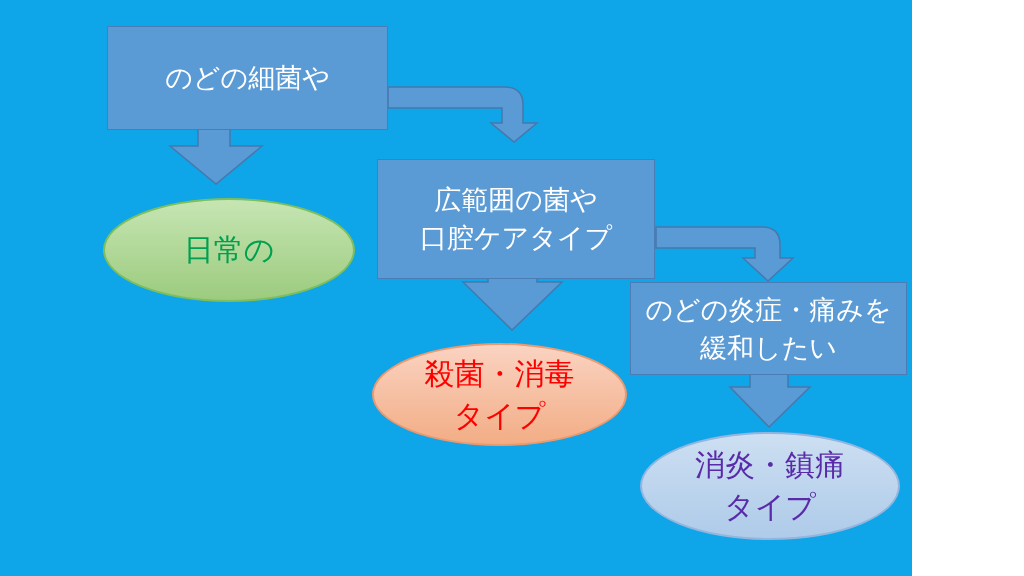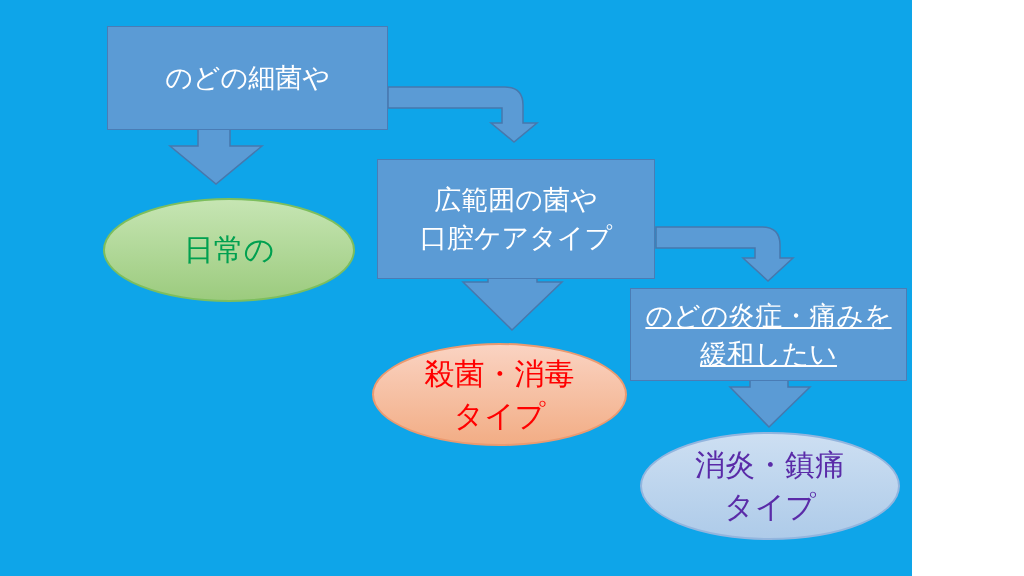--- a/index.html
+++ b/index.html
@@ -70,21 +70,21 @@
   }
   .ellipse-orange .line { font-weight: normal; }
   .ellipse-blue {
     left: 640px; top: 432px; width: 260px; height: 108px;
     background: linear-gradient(to bottom, #CDDFF2 0%, #AECBE9 100%);
     border: 2px solid #93B5DE;
     color: #5A2BA8;
   }
   .box1 { left: 107px; top: 26px;  width: 281px; height: 104px; }
   .box2 { left: 377px; top: 143px; width: 278px; height: 120px; margin-top: 16px; }
-  .box3 { left: 630px; top: 288px; width: 277px; height: 93px; text-decoration: underline; }
+  .box3 { left: 630px; top: 282px; width: 277px; height: 93px; }
 </style>
 </head>
 <body>
 
 <div class="canvas">
 
   <svg class="connector-layer" viewBox="0 0 1024 576" xmlns="http://www.w3.org/2000/svg">
     <g fill="#5B9BD5" stroke="#4778AD" stroke-width="1.5">
 
       <path d="M388,87 H505 Q523,87 523,105 V123 H537 L514,142 L491,123 H502 V108 H388 Z"></path>

